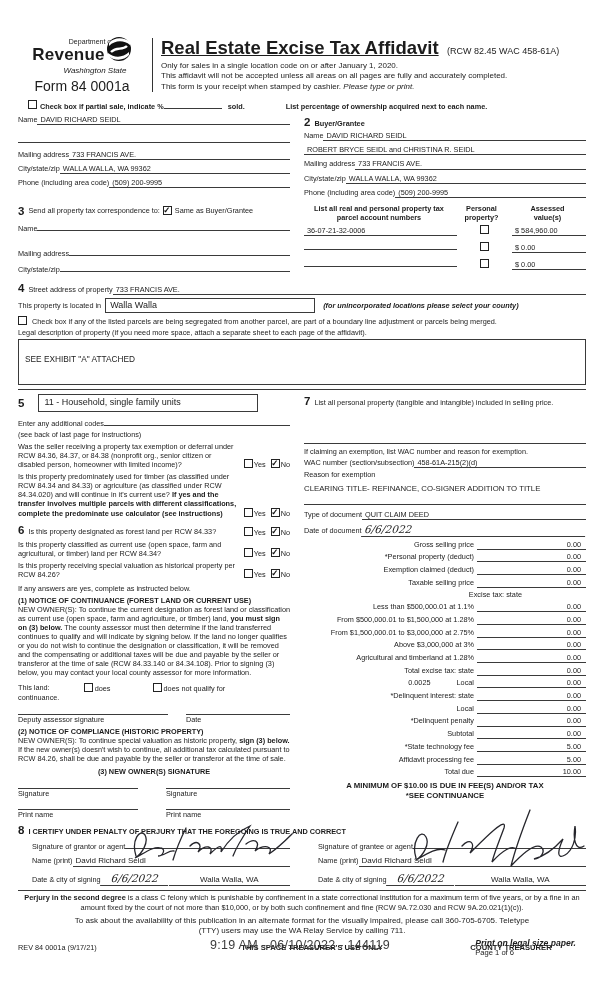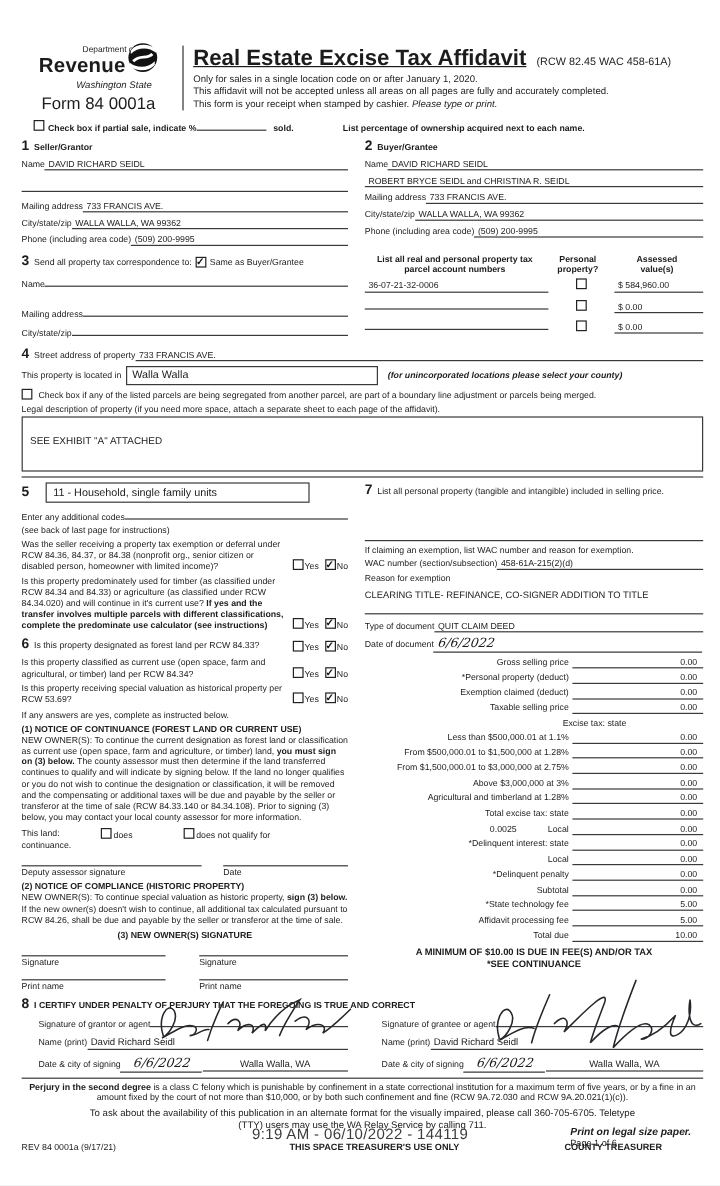--- a/index.html
+++ b/index.html
@@ -93,21 +93,20 @@
   <div class="row fs7" style="margin:2px 0 4px 10px;">
     <span class="cb"></span>
     <span class="b" style="margin-left:3px;">Check box if partial sale, indicate %</span>
     <span class="ul" style="width:58px;"></span>
     <span class="b" style="margin-left:6px;">sold.</span>
     <span class="b" style="margin-left:41px;">List percentage of ownership acquired next to each name.</span>
   </div>
 
   <div class="cols fs7">
     <div class="lcol">
-      <div style="margin-bottom:2px;"><span class="num">1</span><span class="b">Seller/Grantor</span></div>
       <div class="row">
           <span>Name</span>
           <span class="fill val">DAVID RICHARD SEIDL</span>
         </div>
       <div class="row" style="margin-top:9px;">
           <span class="fill"></span>
         </div>
       <div class="row" style="margin-top:7px;">
           <span>Mailing address</span>
           <span class="fill val">733 FRANCIS AVE.</span>
@@ -244,21 +243,21 @@
 
       <div class="qrow" style="margin-top:5px;">
         <div class="qtext"><span class="num">6</span><span>Is this property designated as forest land per RCW 84.33?</span></div>
         <div class="yn"><span class="cb"></span><span>Yes</span><span class="cb checked"></span><span>No</span></div>
       </div>
       <div class="qrow">
         <div class="qtext">Is this property classified as current use (open space, farm and agricultural, or timber) land per RCW 84.34?</div>
         <div class="yn"><span class="cb"></span><span>Yes</span><span class="cb checked"></span><span>No</span></div>
       </div>
       <div class="qrow">
-        <div class="qtext">Is this property receiving special valuation as historical property per RCW 53.69?</div>
+        <div class="qtext">Is this property receiving special valuation as historical property per RCW 84.26?</div>
         <div class="yn"><span class="cb"></span><span>Yes</span><span class="cb checked"></span><span>No</span></div>
       </div>
 
       <div style="margin-top:4px;">If any answers are yes, complete as instructed below.</div>
       <div class="b" style="margin-top:3px;">(1) NOTICE OF CONTINUANCE (FOREST LAND OR CURRENT USE)</div>
       <div><span>NEW OWNER(S): To continue the current designation as forest land or classification as current use (open space, farm and agriculture, or timber) land, </span><span class="b">you must sign on (3) below.</span><span> The county assessor must then determine if the land transferred continues to qualify and will indicate by signing below. If the land no longer qualifies or you do not wish to continue the designation or classification, it will be removed and the compensating or additional taxes will be due and payable by the seller or transferor at the time of sale (RCW 84.33.140 or 84.34.108). Prior to signing (3) below, you may contact your local county assessor for more information.</span></div>
 
       <div style="margin-top:5px;display:flex;">
         <span>This land:</span>
         <span style="margin-left:34px;"><span class="cb"></span> <span>does</span></span>

